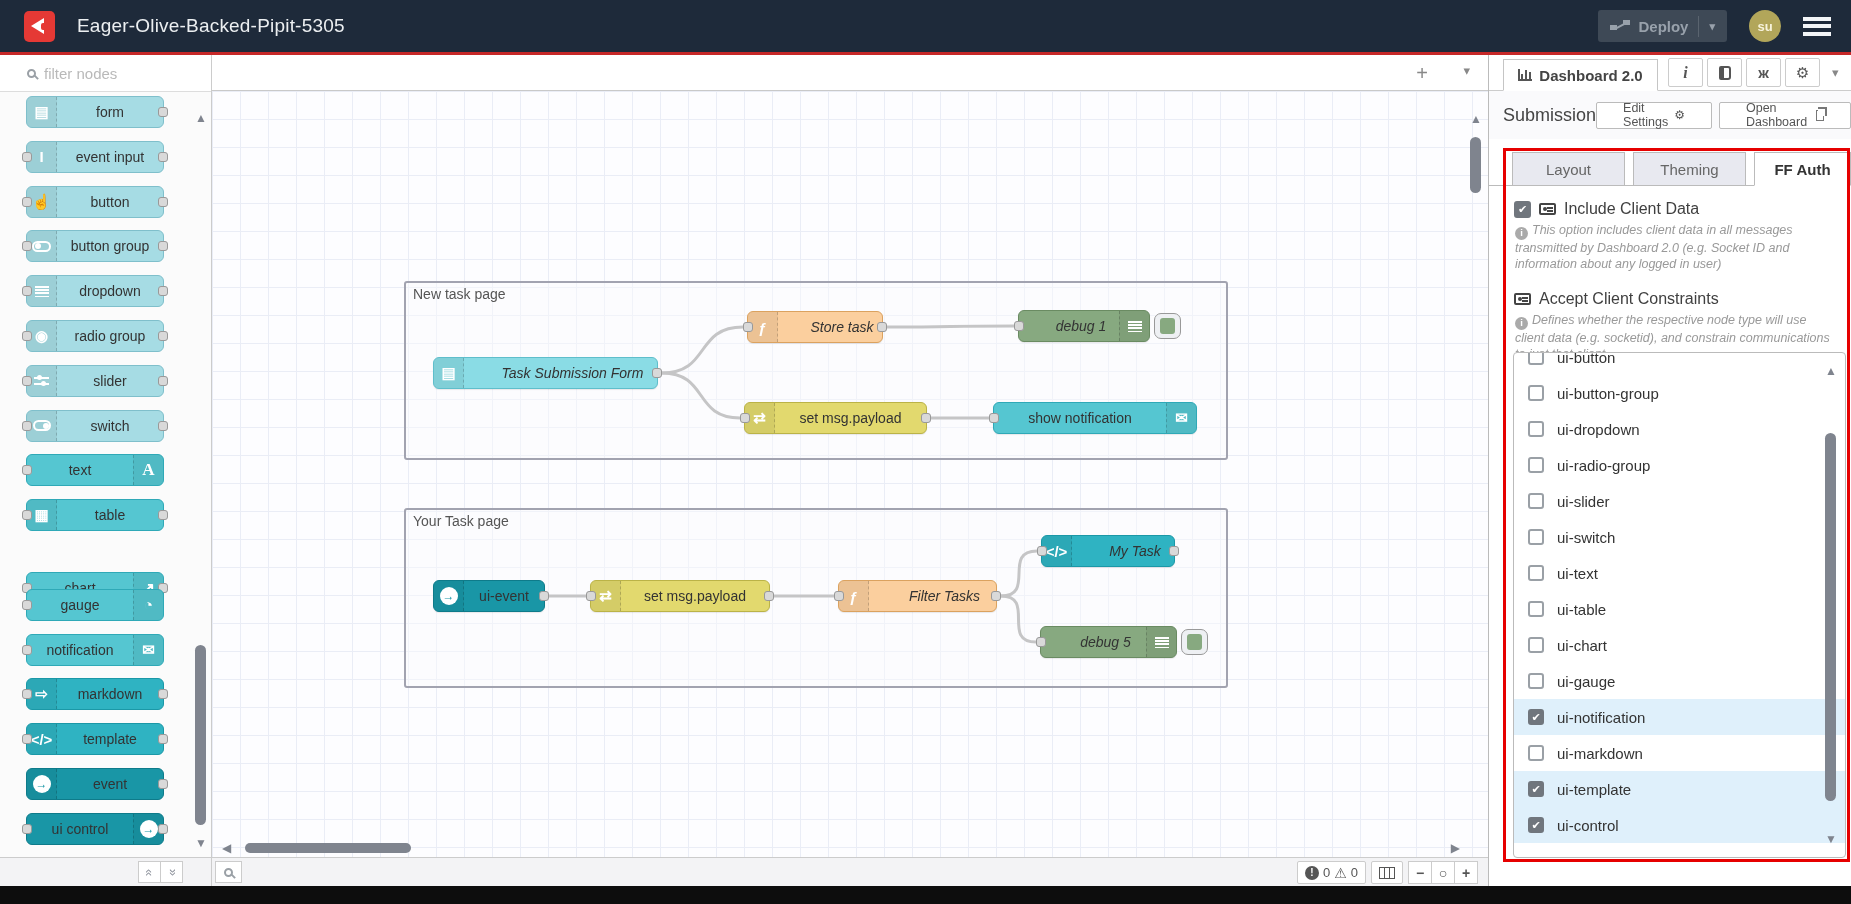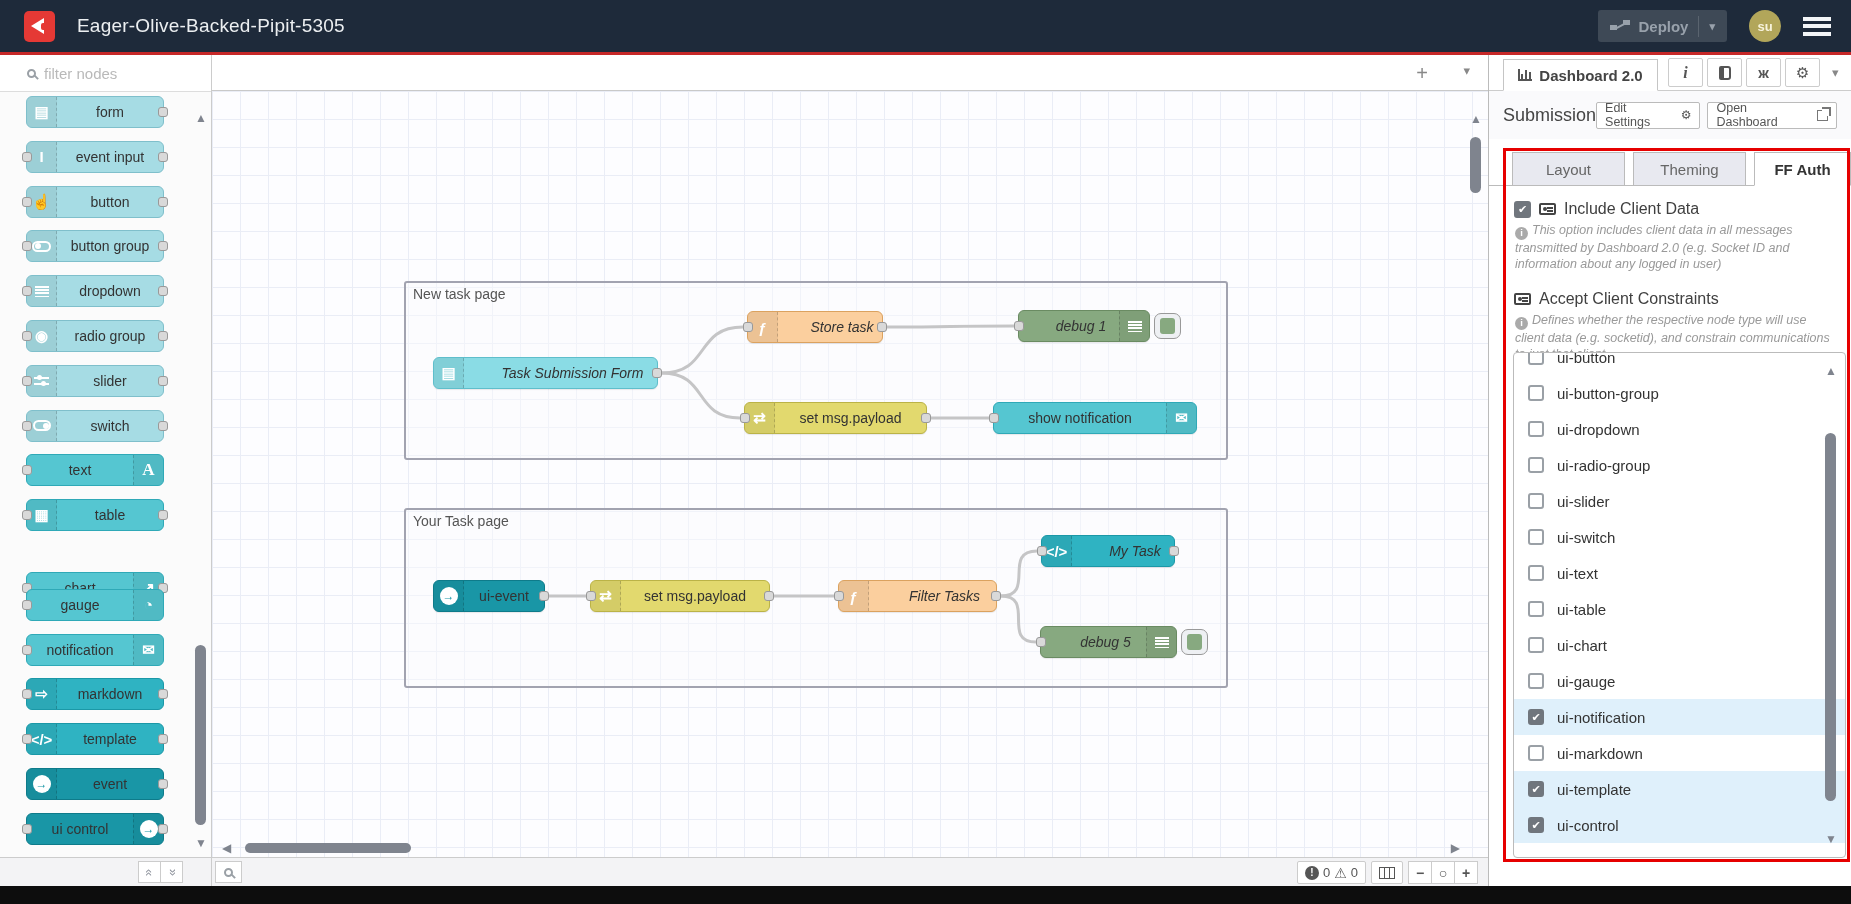--- a/index.html
+++ b/index.html
@@ -127,21 +127,21 @@
   .sb-icbtn { width:35px; height:29px; border:1px solid #CCC; background:#fff; border-radius:2px; color:#555;
               display:flex; align-items:center; justify-content:center; font-size:15px; }
   .ic-info { font-family:"Liberation Serif",serif; font-weight:bold; font-style:italic; font-size:16px; }
   .ic-book { width:12px; height:14px; border:2px solid #555; border-left:5px solid #555; border-radius:2px 3px 3px 2px; }
   .ic-bug { font-weight:bold; font-size:15px; }
   .sb-caret { margin-left:12px; margin-bottom:10px; color:#888; font-size:13px; }
   .sb-header { height:48px; background:#FAFAFC; display:flex; align-items:center; padding:0 14px; }
   .sb-heading { font-size:18px; color:#444; }
   .sb-hbtns { margin-left:auto; display:flex; gap:7px; }
   .sb-hbtn { height:27px; border:1px solid #BBB; background:#fff; border-radius:2px; color:#555; font-size:12.5px;
-             display:flex; align-items:center; gap:6px; padding:0 8px; }
+             display:flex; align-items:center; gap:6px; padding:0 26px; }
   .sb-hbtn .g { font-size:12px; color:#555; }
   .ic-ext { position:relative; width:11px; height:11px; border:1.5px solid #777; }
   .ic-ext::after { content:""; position:absolute; right:-4px; top:-4px; width:7px; height:7px; background:#fff;
                    border-top:2px solid #777; border-right:2px solid #777; }
   .sb-panel { flex:1; position:relative; background:#fff; }
   .annotation-rect { position:absolute; left:14px; top:9px; width:347px; height:714px; border:3px solid #E60000;
                      pointer-events:none; z-index:50; }
   .panel-tabs { position:absolute; left:0; right:0; top:13px; height:34px; border-bottom:1px solid #BBB;
                 display:flex; padding-left:23px; gap:8px; }
   .ptab { width:113px; height:34px; background:#E8E9F0; border:1px solid #BBB; color:#666; font-size:15px;

